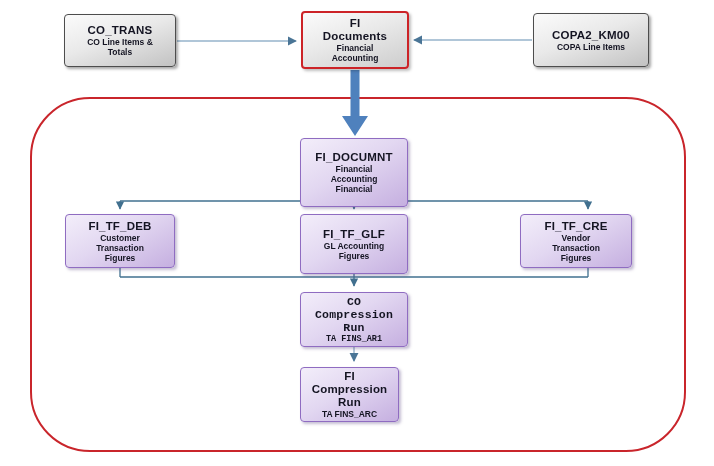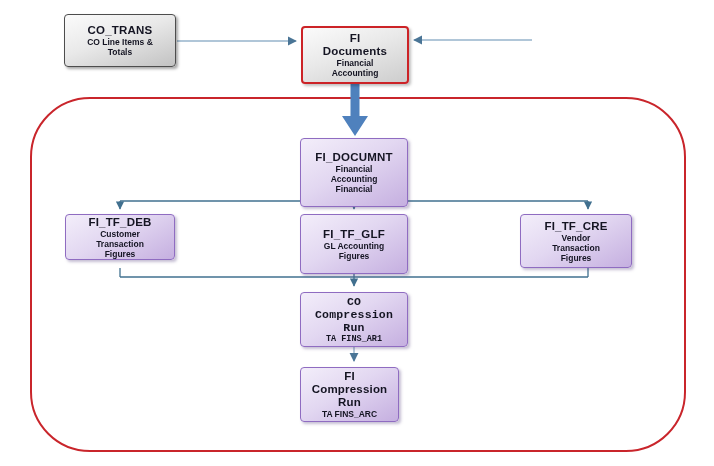--- a/index.html
+++ b/index.html
@@ -17,21 +17,20 @@
   .node .sub{font-size:8.5px;font-weight:bold;line-height:10px;}
   .gray{
     background:linear-gradient(160deg,#fbfbfb 0%,#e9e9e9 45%,#c2c2c2 100%);
     border:1.5px solid #4d4d4d;
     box-shadow:2px 2px 3px rgba(0,0,0,0.35);
   }
   .gray-red{
     background:linear-gradient(160deg,#fbfbfb 0%,#e9e9e9 45%,#cdcdcd 100%);
     border:2.5px solid #cc2327;
     box-shadow:2px 2px 3px rgba(0,0,0,0.25);
-    margin-top:15px;
   }
   .purple{
     background:linear-gradient(150deg,#f3eefa 0%,#e2d7f1 45%,#c5afe0 100%);
     border:1.5px solid #8f6cc1;
     box-shadow:2px 2px 3px rgba(90,70,130,0.35);
   }
   .big-container{
     position:absolute;left:30px;top:97px;width:656px;height:355px;
     border:2.5px solid #c9252b;border-radius:60px;box-sizing:border-box;background:transparent;
   }
@@ -77,28 +76,32 @@
     <div class="title">CO_TRANS</div>
     <div class="sub">CO Line Items &amp;</div>
     <div class="sub">Totals</div>
   </div>
 
   <div class="node gray-red" style="left:301px;top:11px;width:108px;height:58px;">
     <div class="title">FI Documents</div>
     <div class="sub">Financial Accounting</div>
   </div>
 
+  <div class="node gray" style="left:533px;top:13px;width:116px;height:54px;">
+    <div class="title">COPA2_KM00</div>
+    <div class="sub">COPA Line Items</div>
+  </div>
 
   <div class="node purple" style="left:300px;top:138px;width:108px;height:69px;">
     <div class="title">FI_DOCUMNT</div>
     <div class="sub">Financial Accounting</div>
     <div class="sub">Financial</div>
   </div>
 
-  <div class="node purple" style="left:65px;top:214px;width:110px;height:46px;">
+  <div class="node purple" style="left:65px;top:214px;width:110px;height:54px;">
     <div class="title">FI_TF_DEB</div>
     <div class="sub">Customer</div>
     <div class="sub">Transaction Figures</div>
   </div>
 
   <div class="node purple" style="left:300px;top:214px;width:108px;height:60px;">
     <div class="title">FI_TF_GLF</div>
     <div class="sub">GL Accounting</div>
     <div class="sub">Figures</div>
   </div>

